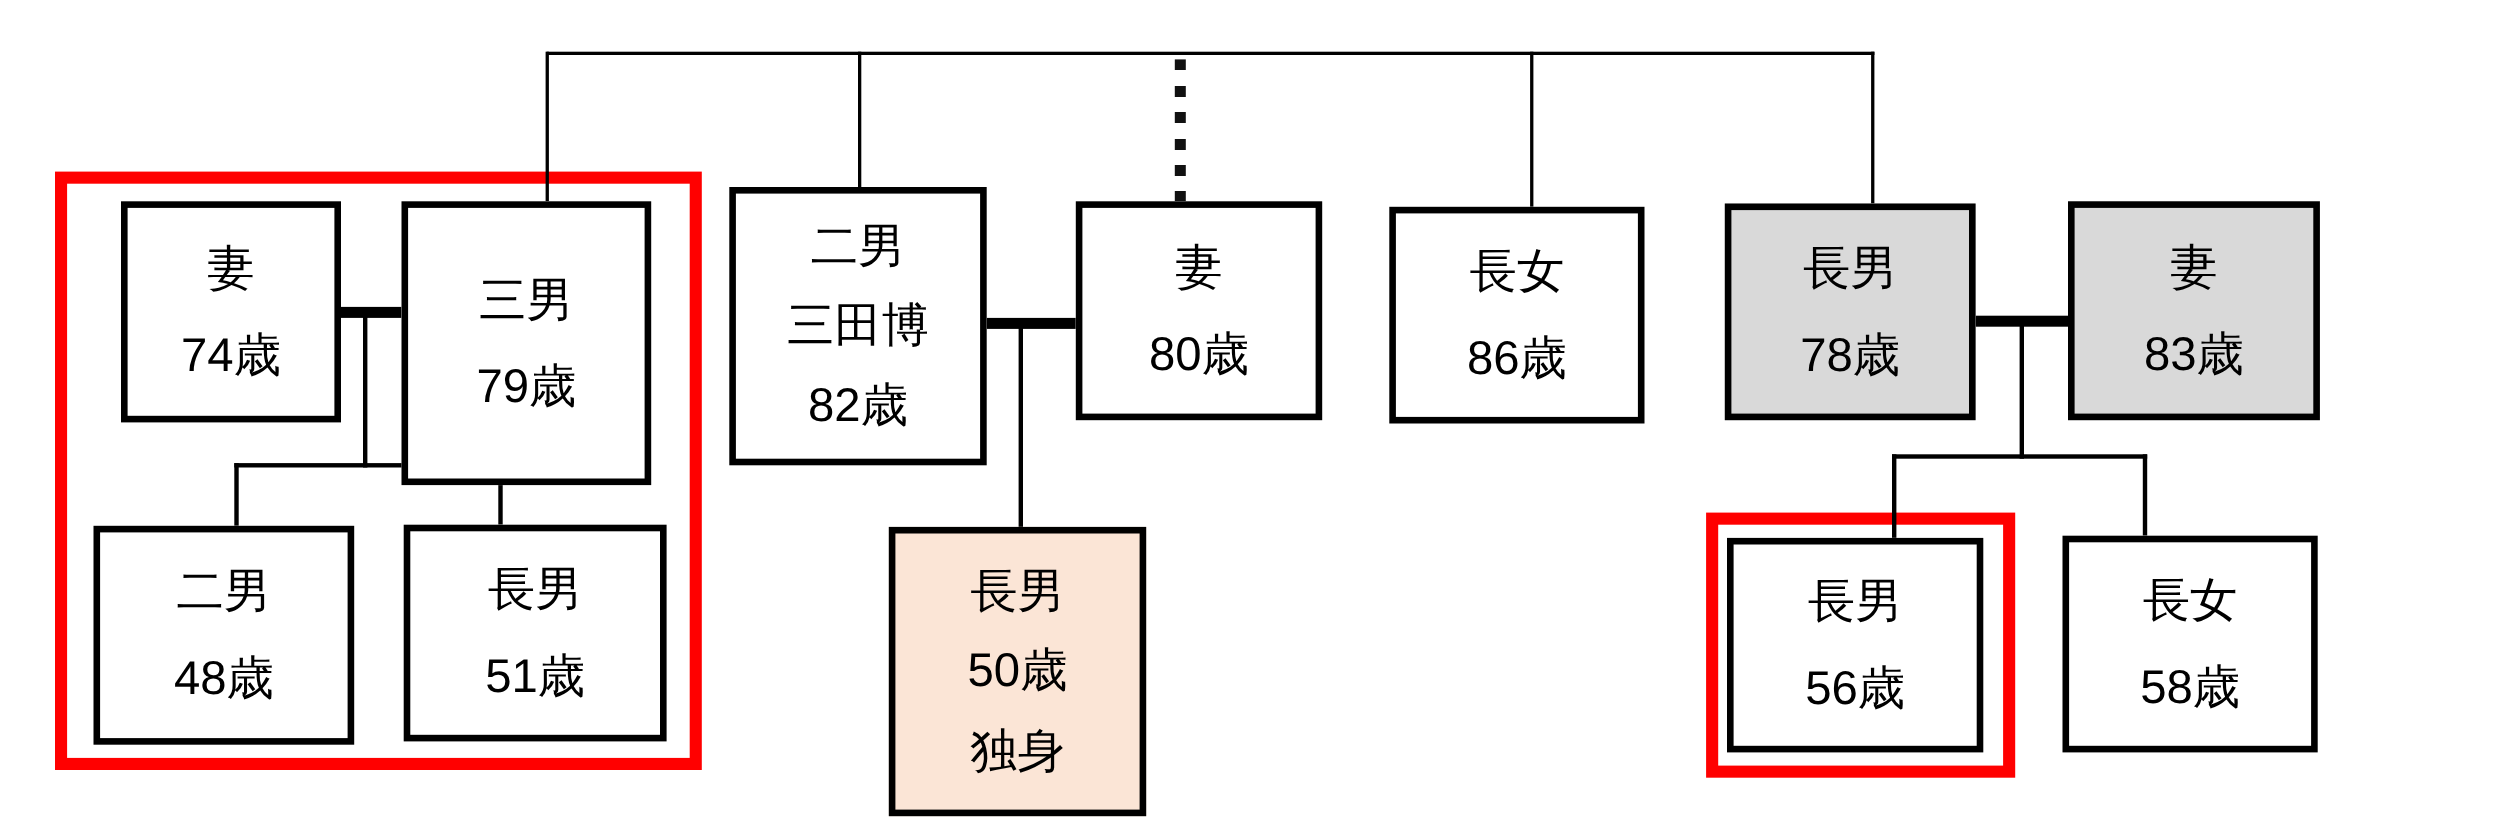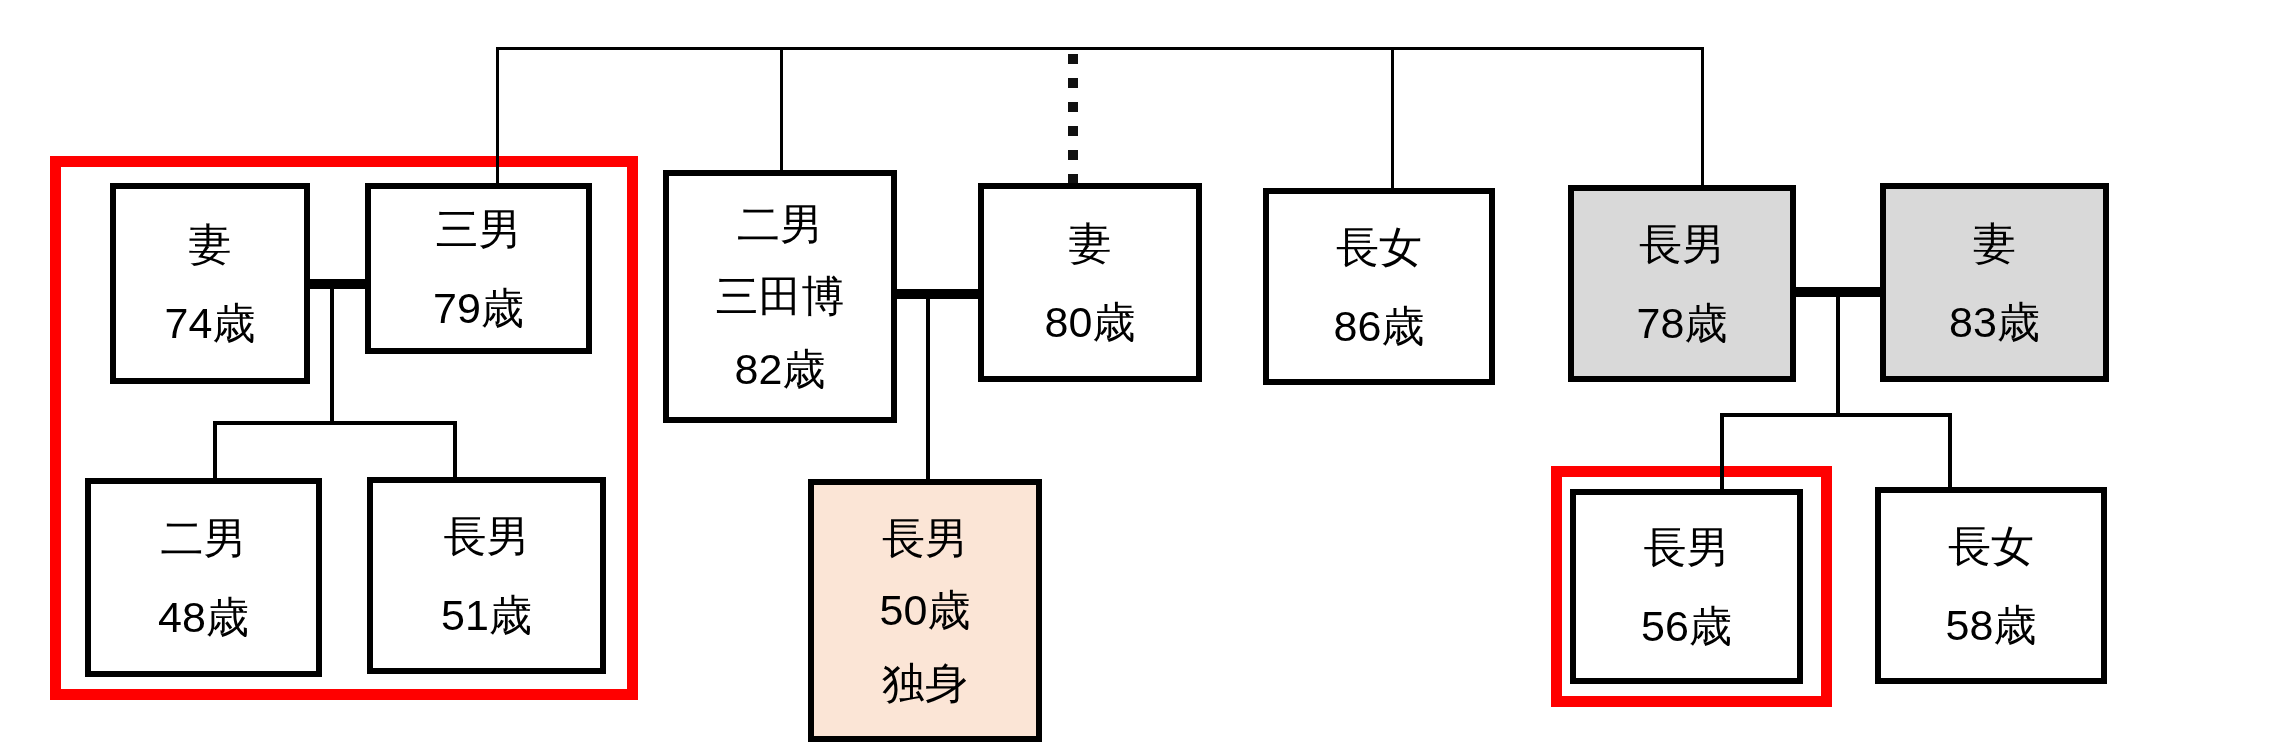--- a/index.html
+++ b/index.html
@@ -53,21 +53,21 @@
   <div class="vline" style="left:213px;top:421px;width:4px;height:57px;"></div>
   <div class="vline" style="left:453px;top:421px;width:4px;height:56px;"></div>
   <div class="hline" style="left:1720px;top:413px;width:232px;height:4px;"></div>
   <div class="vline" style="left:1720px;top:413px;width:4px;height:76px;"></div>
   <div class="vline" style="left:1948px;top:413px;width:4px;height:74px;"></div>
 
   <div class="node" style="left:110px;top:183px;width:200px;height:201px;">
     <span>妻</span>
     <span>74歳</span>
   </div>
-  <div class="node" style="left:365px;top:183px;width:227px;height:171px;">
+  <div class="node" style="left:365px;top:183px;width:227px;height:258px;">
     <span>三男</span>
     <span>79歳</span>
   </div>
   <div class="node three" style="left:663px;top:170px;width:234px;height:253px;">
     <span>二男</span>
     <span>三田博</span>
     <span>82歳</span>
   </div>
   <div class="node" style="left:978px;top:183px;width:224px;height:199px;">
     <span>妻</span>

